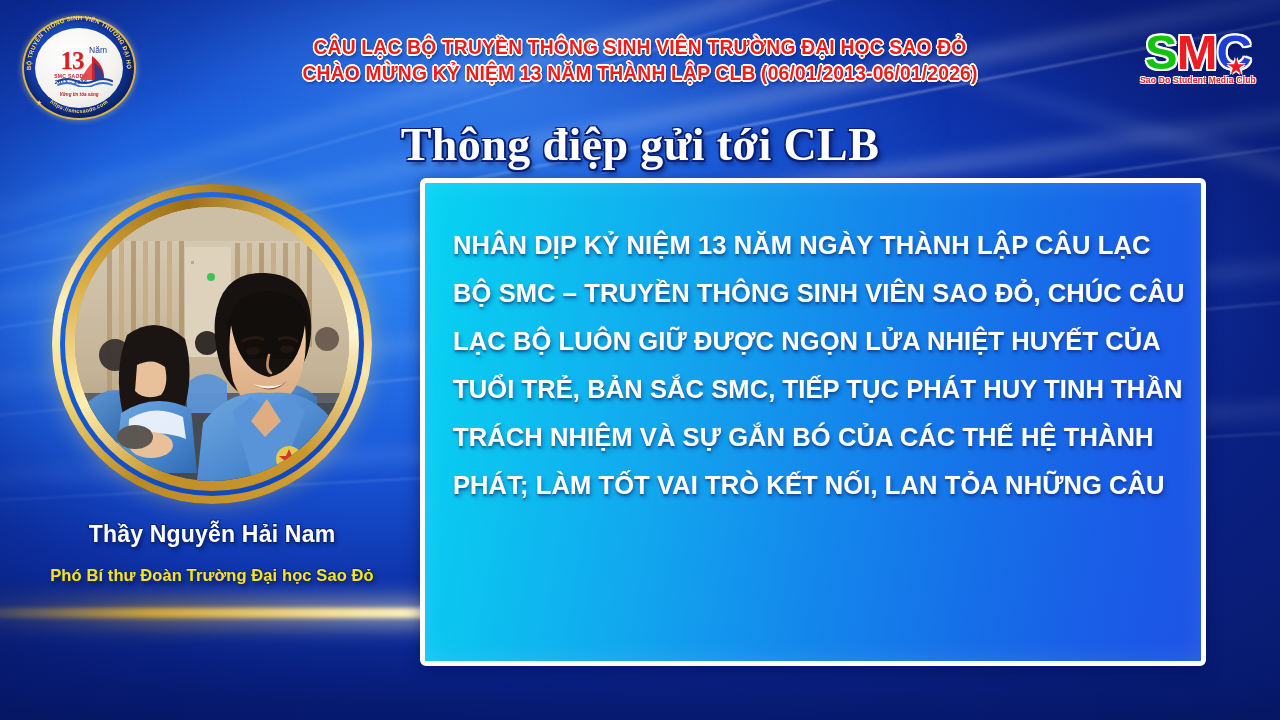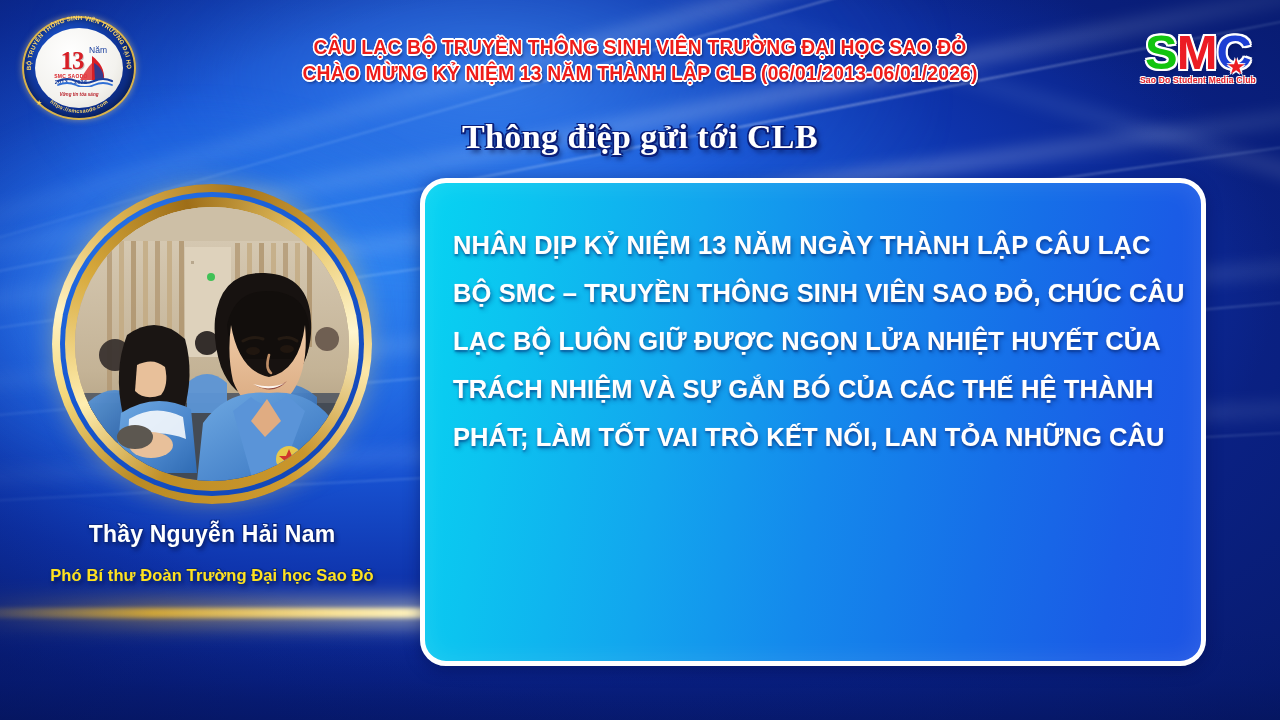--- a/index.html
+++ b/index.html
@@ -72,21 +72,21 @@
       0 -1.6px 0 #fff, 0 1.6px 0 #fff,
       2px 3px 3px rgba(0,10,60,.55);
   }
   .title-line.l2{ font-size:20.5px; }
 
   .subtitle{
     position:absolute; left:0; right:0; top:118px;
     text-align:center;
     font-family:"Liberation Serif", serif;
     font-weight:bold; font-style:normal;
-    font-size:34px; color:#ffffff;
+    font-size:46px; color:#ffffff;
     letter-spacing:.4px;
     text-shadow:
       -1.5px -1.5px 0 #0a1f7a, 1.5px -1.5px 0 #0a1f7a,
       -1.5px 1.5px 0 #0a1f7a, 1.5px 1.5px 0 #0a1f7a,
       0 2px 0 #0a1f7a, 2px 0 0 #0a1f7a,
       3px 4px 5px rgba(0,8,55,.6);
   }
 
   
   .badge-logo{
@@ -202,21 +202,21 @@
     letter-spacing:.1px; margin-top:16px;
     text-shadow:
       -1.1px -1.1px 0 #0b2a86,1.1px -1.1px 0 #0b2a86,
       -1.1px 1.1px 0 #0b2a86,1.1px 1.1px 0 #0b2a86,
       0 1.4px 0 #0b2a86, 2px 3px 4px rgba(0,8,55,.55);
   }
 
   
   .card{
     position:absolute; left:420px; top:178px; width:786px; height:488px;
-    border-radius:26px;
+    border-radius:6px;
     border:5px solid #ffffff;
     background:linear-gradient(100deg,#06d4f2 0%, #0cc3f0 13%, #12a6ee 33%, #1489ec 52%, #166fe8 72%, #1a5ce6 88%, #1d54e4 100%);
     box-shadow:0 4px 16px rgba(0,10,70,.45), inset 0 0 26px rgba(255,255,255,.10);
     overflow:hidden;
     padding-left:8px;
   }
   .card-inner{
     position:absolute; left:28px; right:26px; top:38px;
   }
   .msg-line{
@@ -402,18 +402,19 @@
   <div class="caption">
     <div class="cap-name">Thầy Nguyễn Hải Nam</div>
     <div class="cap-role">Phó Bí thư Đoàn Trường Đại học Sao Đỏ</div>
   </div>
 
   <div class="card">
     <div class="card-inner">
       <div class="msg-line">NHÂN DỊP KỶ NIỆM 13 NĂM NGÀY THÀNH LẬP CÂU LẠC</div>
       <div class="msg-line">BỘ SMC – TRUYỀN THÔNG SINH VIÊN SAO ĐỎ, CHÚC CÂU</div>
       <div class="msg-line">LẠC BỘ LUÔN GIỮ ĐƯỢC NGỌN LỬA NHIỆT HUYẾT CỦA</div>
+      <div class="msg-line">TUỔI TRẺ, BẢN SẮC SMC, TIẾP TỤC PHÁT HUY TINH THẦN</div>
       <div class="msg-line">TRÁCH NHIỆM VÀ SỰ GẮN BÓ CỦA CÁC THẾ HỆ THÀNH</div>
       <div class="msg-line">PHÁT; LÀM TỐT VAI TRÒ KẾT NỐI, LAN TỎA NHỮNG CÂU</div>
     </div>
   </div>
 
 </div>
 
 </body></html>

